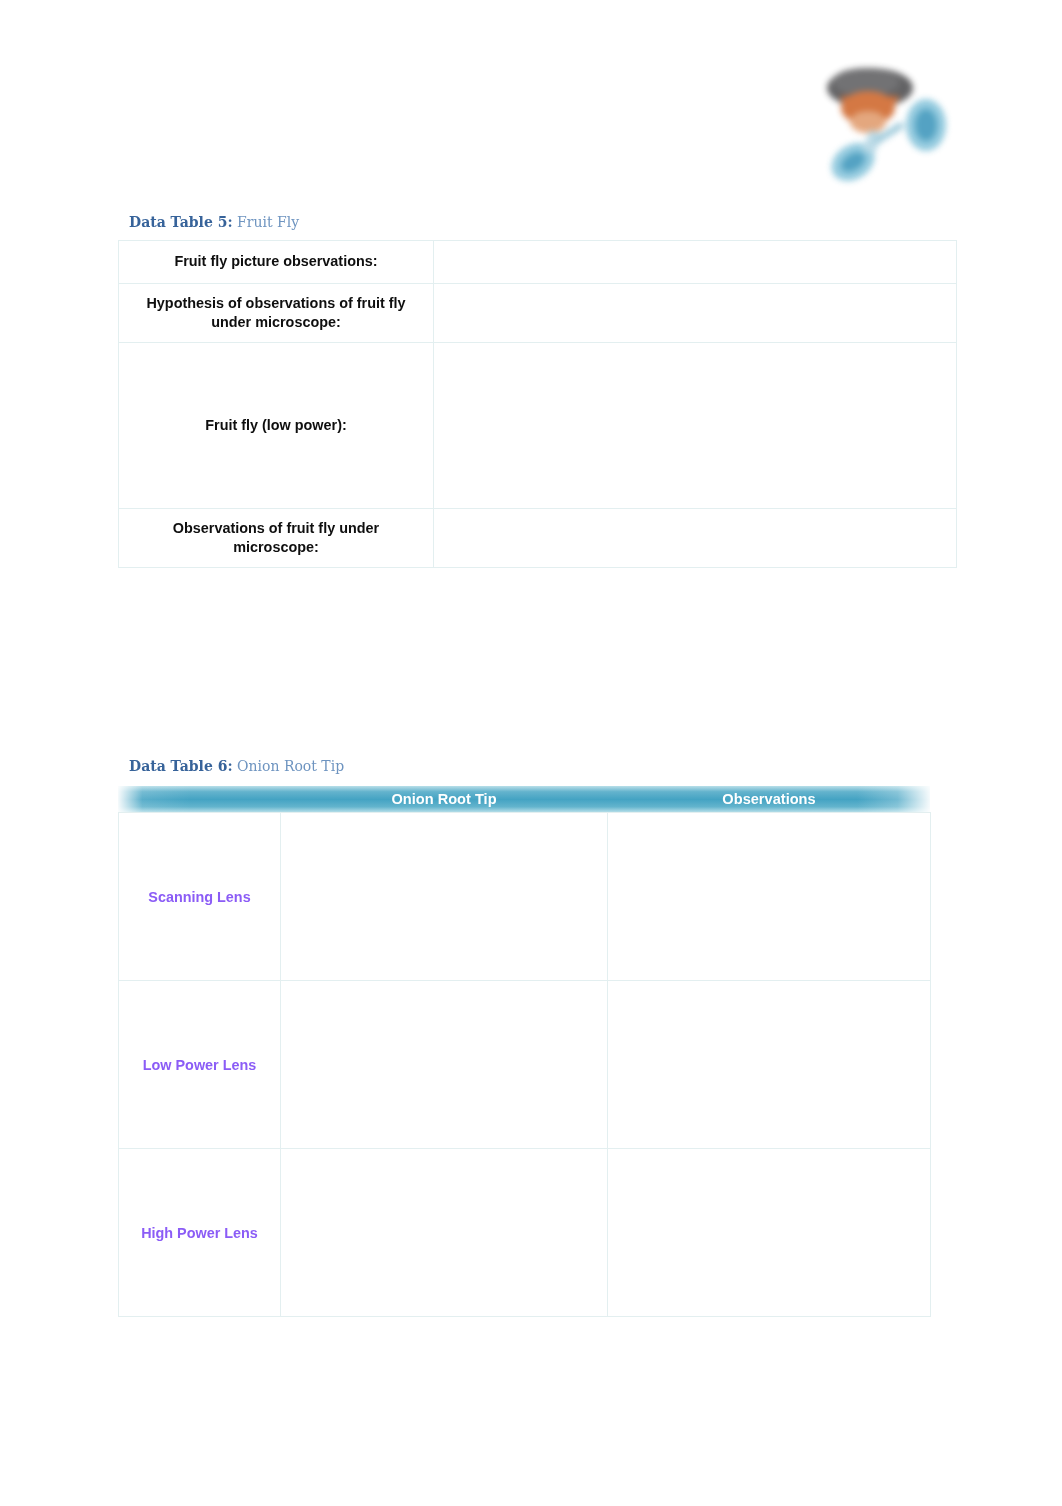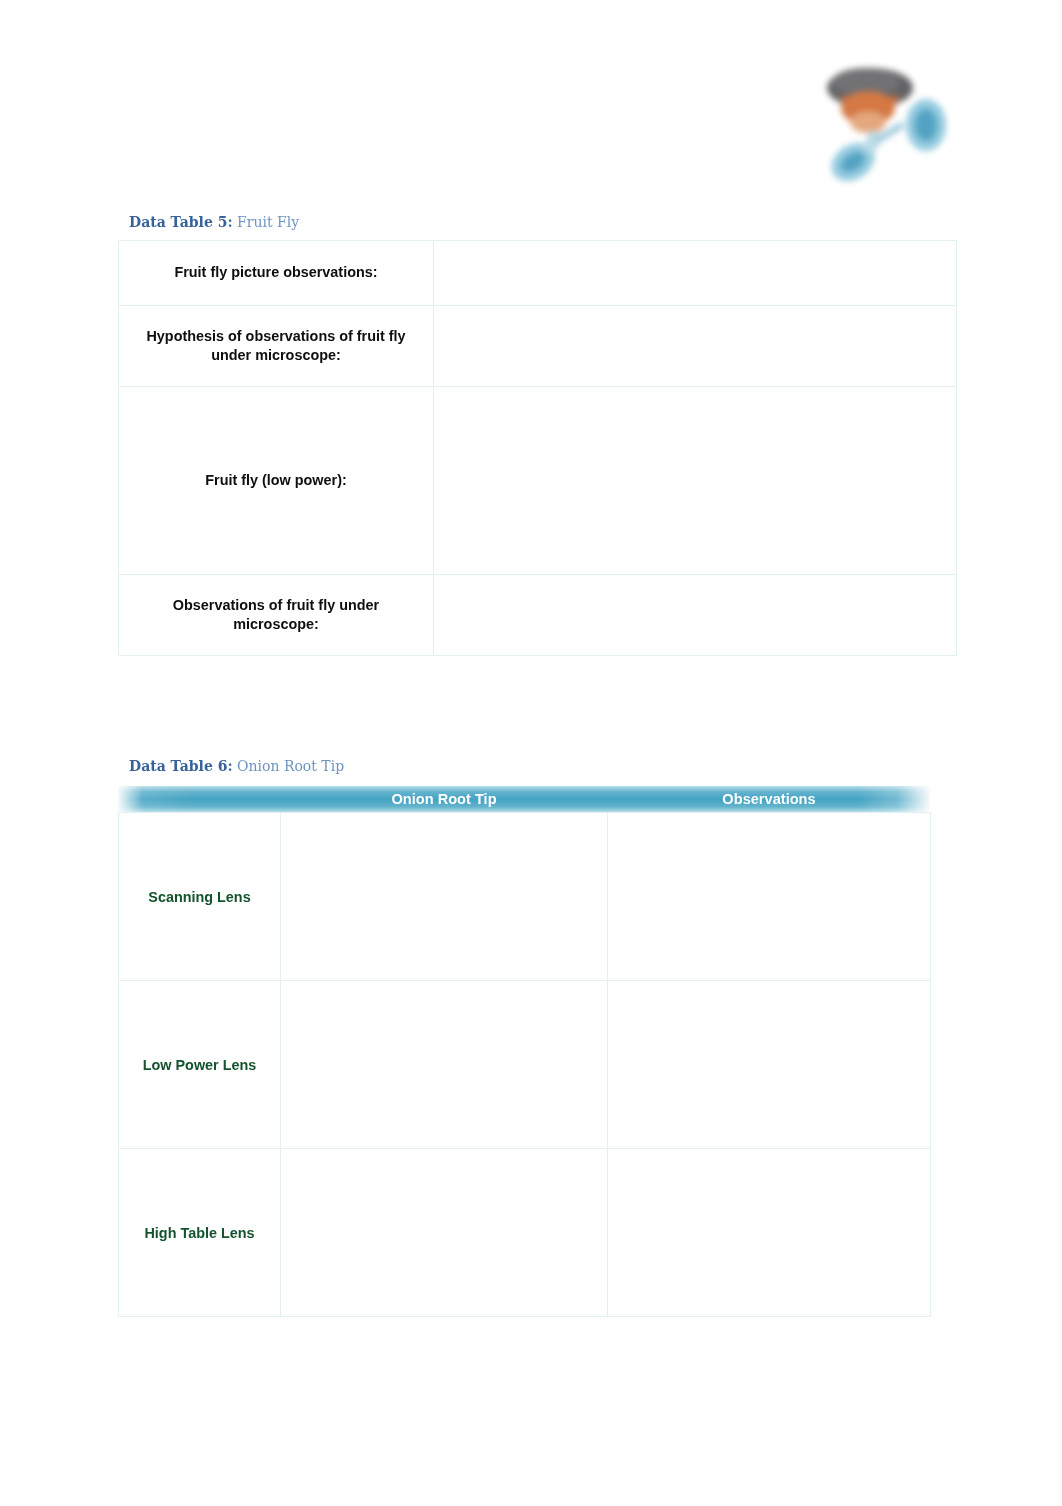--- a/index.html
+++ b/index.html
@@ -100,21 +100,21 @@
     padding: 0;
     vertical-align: middle;
   }
   .t5 .lbl {
     width: 286px;
     text-align: center;
     font-size: 14.4px;
     font-weight: bold;
     color: #0f0f0f;
     line-height: 1.35;
-    padding: 16px 14px;
+    padding: 5px 14px;
   }
   .t5 .blank {
     width: 522px;
   }
   .t5 tr.r-short td { height: 32px; }
   .t5 tr.r-two td   { height: 48px; }
   .t5 tr.r-tall td  { height: 155px; }
 
   
   .t6 {
@@ -159,21 +159,21 @@
     pointer-events: none;
   }
   .t6 tbody td {
     border: 1px solid #e3eff0;
     background: #ffffff;
     padding: 0;
     height: 167px;
     vertical-align: middle;
   }
   .t6 .c1 { width: 162px; text-align: center;
-            font-size: 14.4px; font-weight: bold; color: #14532d; }
+            font-size: 14.4px; font-weight: bold; color: #8b5cf6; }
   .t6 .c2 { width: 327px; }
   .t6 .c3 { width: 323px; }
 </style>
 </head>
 <body>
 
 <div class="page">
 
   <svg class="corner-art" viewBox="0 0 150 140">
     <ellipse cx="62" cy="36" rx="43" ry="20" fill="#5a5a5c"></ellipse>
@@ -235,20 +235,20 @@
           <td class="c1">Scanning Lens</td>
           <td class="c2"></td>
           <td class="c3"></td>
         </tr>
         <tr>
           <td class="c1">Low Power Lens</td>
           <td class="c2"></td>
           <td class="c3"></td>
         </tr>
         <tr>
-          <td class="c1">High Table Lens</td>
+          <td class="c1">High Power Lens</td>
           <td class="c2"></td>
           <td class="c3"></td>
         </tr>
       </tbody>
   </table>
 
 </div>
 
 </body></html>

